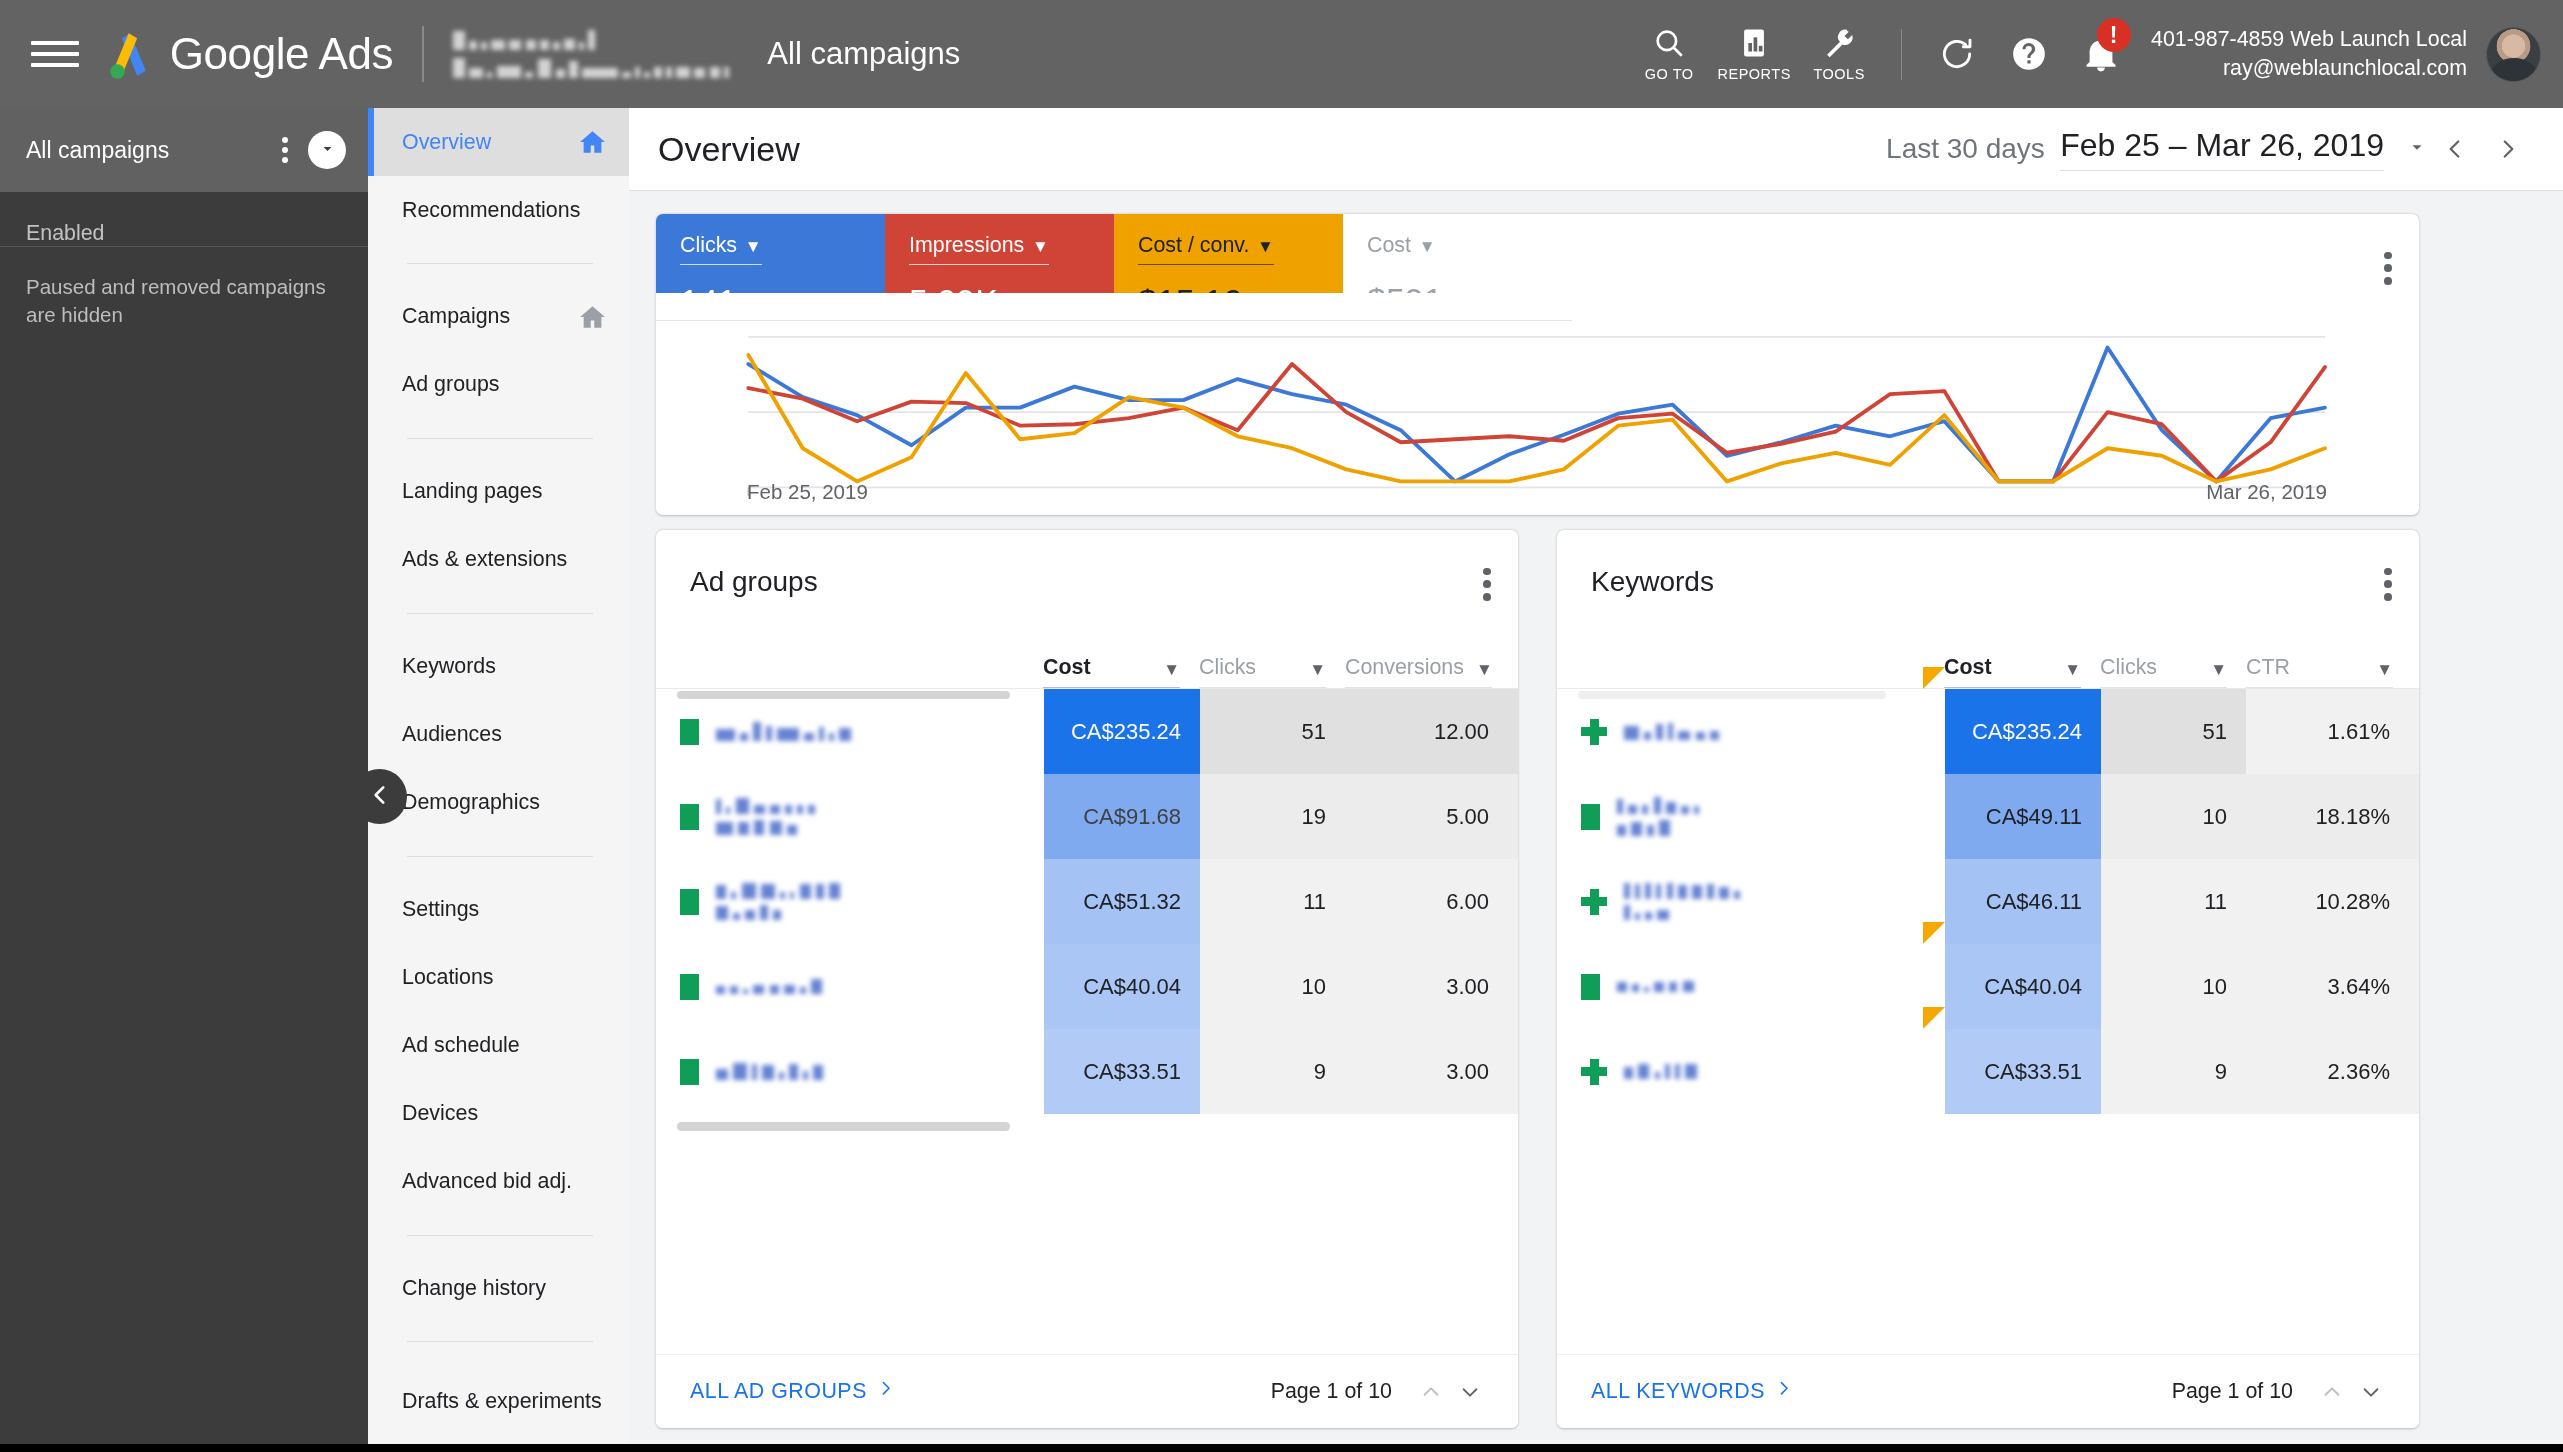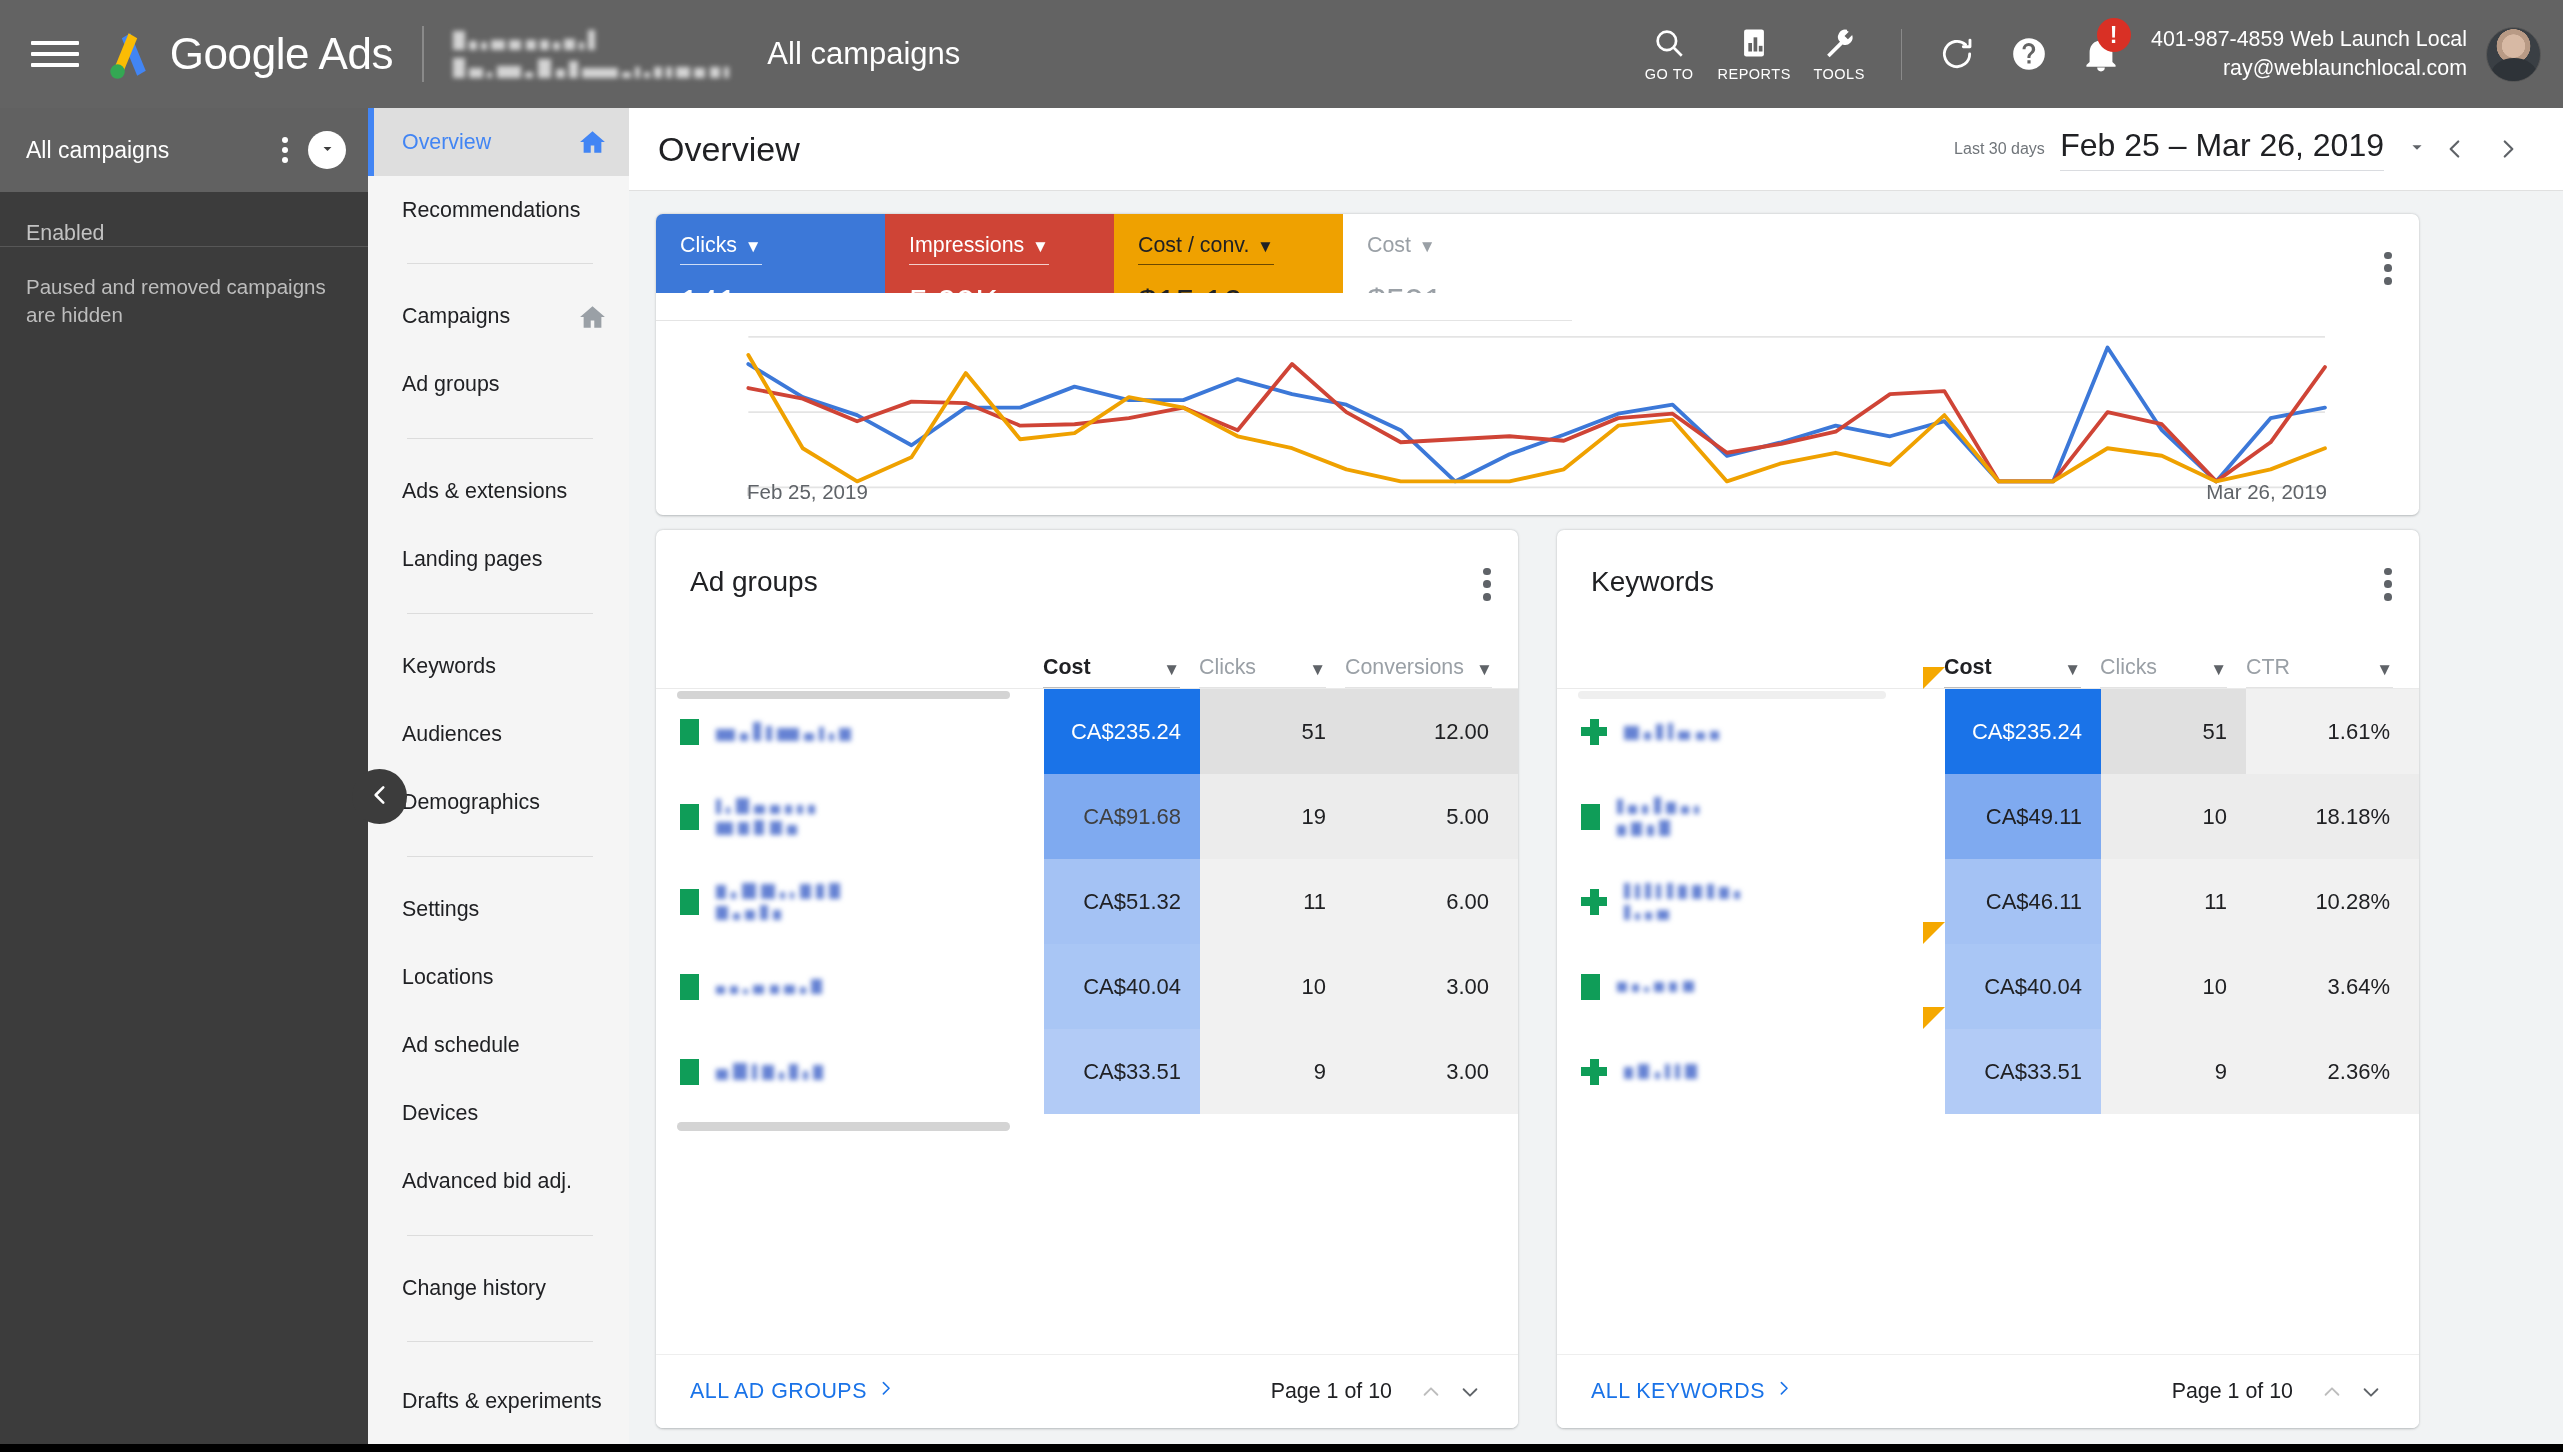--- a/index.html
+++ b/index.html
@@ -135,21 +135,21 @@
   .main {
     position: absolute; left: 629px; top: 108px; width: 1934px; height: 1345px;
     background: #f1f3f4; overflow: hidden;
   }
   .main-head {
     height: 83px; background: #fff; display: flex; align-items: center;
     padding: 0 29px 0 29px; border-bottom: 0.9px solid #e0e0e0;
   }
   .main-title { font-size: 34px; color: #202124; }
   .daterange { margin-left: auto; display: flex; align-items: center; gap: 0; }
-  .dr-label { font-size: 16px; color: #70757a; margin-right: 15.4px; }
+  .dr-label { font-size: 28px; color: #70757a; margin-right: 15.4px; }
   .dr-value {
     font-size: 32px; color: #202124; border-bottom: 1.7px solid #dadce0;
     padding-bottom: 6.8px; cursor: pointer; white-space: nowrap;
   }
   .dr-caret { margin-left: 22px; cursor: pointer; }
   .dr-arrow { width: 53px; display: flex; align-items: center; justify-content: center; cursor: pointer; }
 
   
   .card {
     background: #fff; border-radius: 6.8px;
@@ -448,24 +448,24 @@
     </span>
   </div>
 
   <div class="nav-item">
     <span>Ad groups</span>
   </div>
 
   <div class="nav-sep"></div>
 
   <div class="nav-item">
+    <span>Landing pages</span>
+  </div>
+  <div class="nav-item">
     <span>Ads &amp; extensions</span>
-  </div>
-  <div class="nav-item">
-    <span>Landing pages</span>
   </div>
 
   <div class="nav-sep"></div>
 
   <div class="nav-item">
     <span>Keywords</span>
   </div>
   <div class="nav-item">
     <span>Audiences</span>
   </div>

